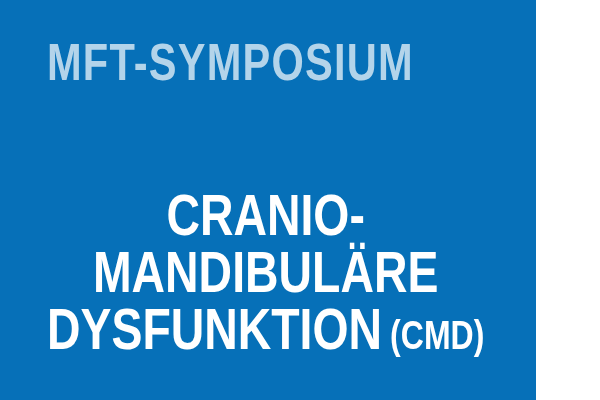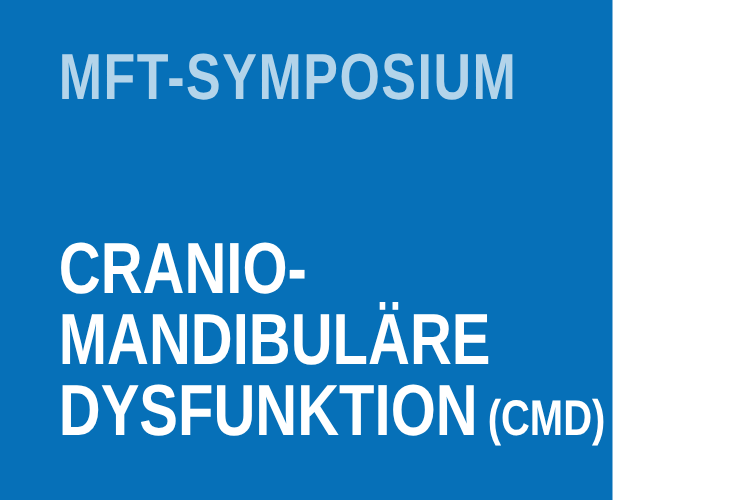--- a/index.html
+++ b/index.html
@@ -8,25 +8,26 @@
   }
   body {
     width: 600px;
     height: 400px;
     overflow: hidden;
     font-family: "Liberation Sans", "DejaVu Sans", sans-serif;
   }
 
   #poster {
     position: relative;
-    width: 490px;
+    width: 536px;
     height: 400px;
     background: #0670b8;
     box-sizing: border-box;
     overflow: hidden;
+    text-align: center;
   }
 
   
   #eyebrow {
     position: absolute;
     left: 47px;
     top: 36px;
     color: #b3d4ea;
     font-family: "Liberation Sans", "DejaVu Sans", sans-serif;
     font-weight: 700;

